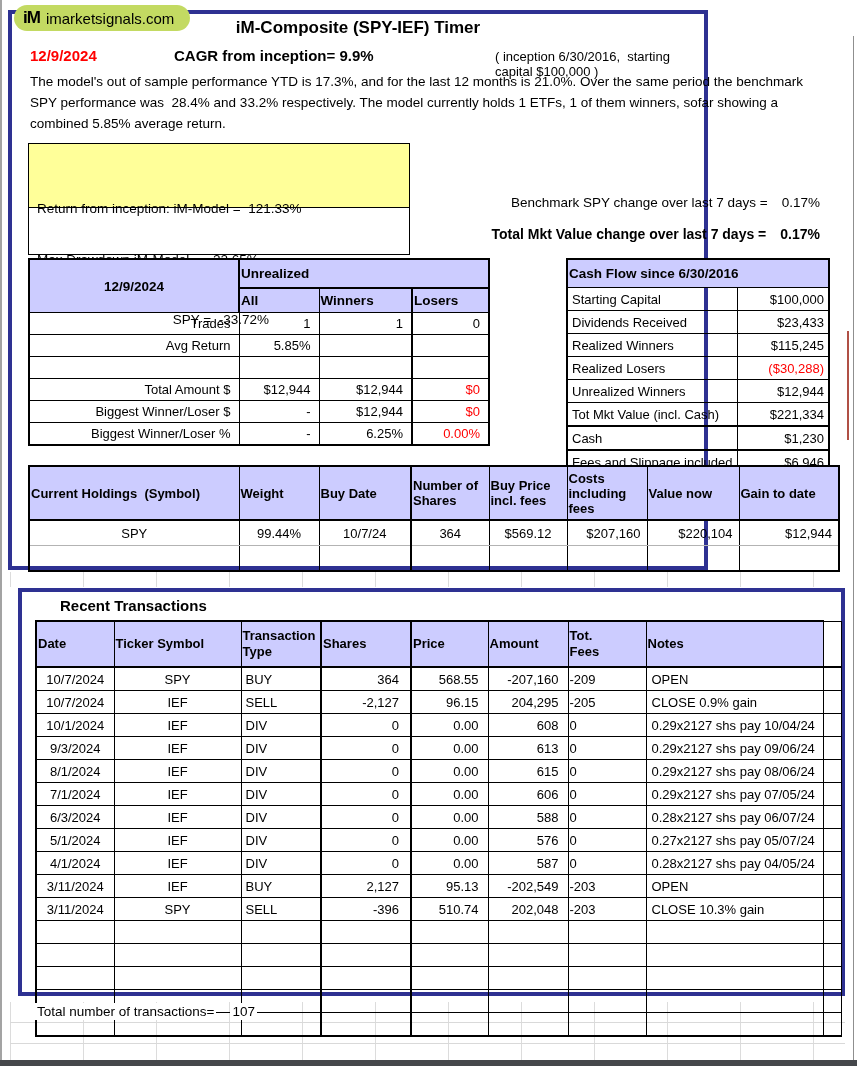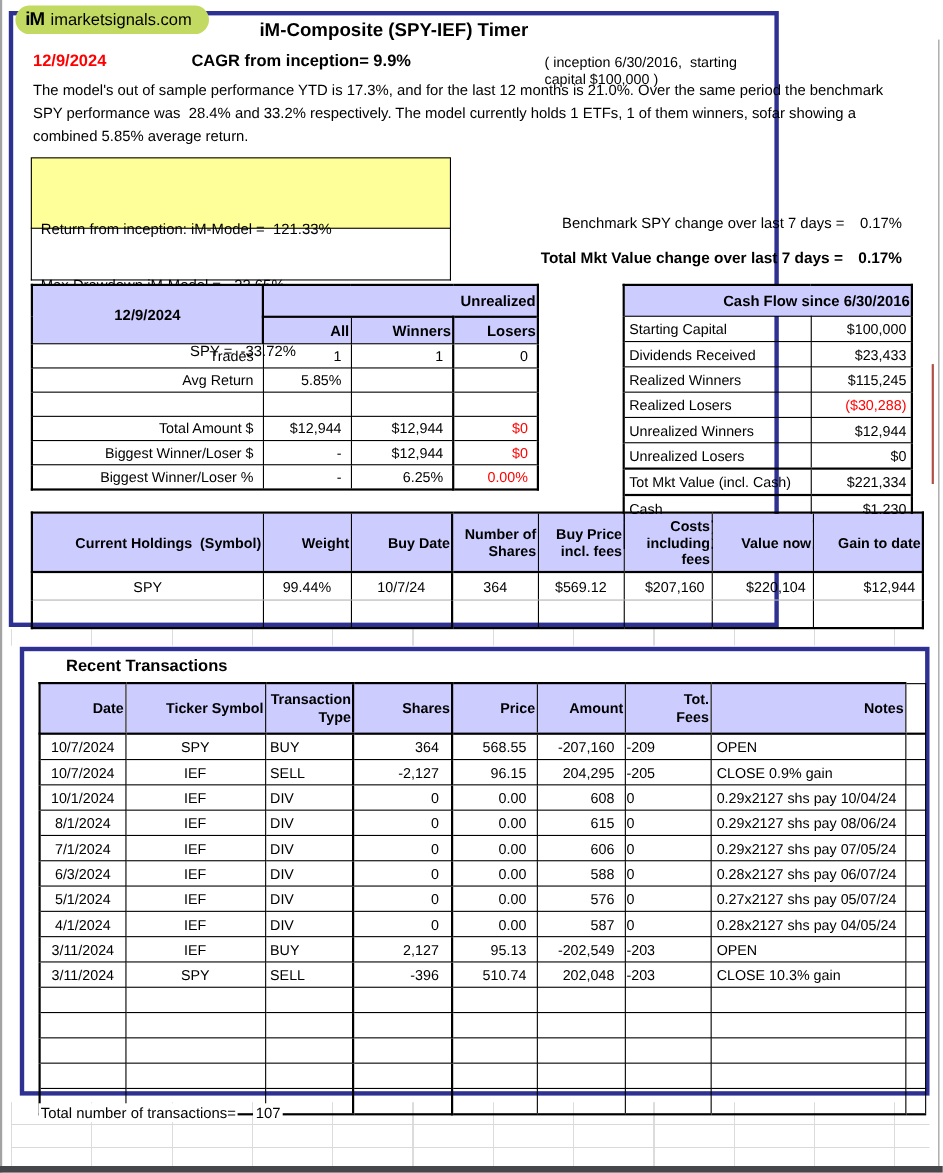--- a/index.html
+++ b/index.html
@@ -43,21 +43,21 @@
        border:1px solid #000;border-top:none;padding:3px 0 0 8px;font-size:13.5px;line-height:20px;white-space:pre-wrap;}
   .dd2{width:232px;text-align:right;}
 
   .bench-line{position:absolute;left:300px;top:181px;width:508px;text-align:right;font-size:13.5px;white-space:pre-wrap;}
   .total-line{position:absolute;left:300px;top:212px;width:508px;text-align:right;font-size:14px;font-weight:bold;white-space:pre-wrap;}
   .wk-val{margin-left:14px;}
 
   
   table{border-collapse:collapse;table-layout:fixed;}
   td,th{overflow:hidden;vertical-align:middle;font-size:13px;}
-  th{font-weight:bold;text-align:right;white-space:pre-wrap;}
+  th{font-weight:bold;text-align:left;white-space:pre-wrap;}
   td{white-space:nowrap;}
   .neg{color:#ff0000;}
 
   
   .unr{position:absolute;left:16px;top:244px;width:460px;}
   .unr td,.unr th{border:1px solid #000;height:19px;}
   .unr thead td,.unr thead th{background:#ccccff;border-top-width:2px;}
   .unr .date-cell{font-weight:bold;text-align:center;border-left-width:2px;border-right-width:2px;font-size:13.5px;}
   .unr thead tr:first-child th{border-right-width:2px;height:25px;font-size:13.5px;}
   .unr thead tr:last-child th{height:21px;font-size:13.5px;}
@@ -236,24 +236,20 @@
           </tr>
           <tr>
             <td>Realized Losers</td>
             <td class="neg">($30,288)</td>
           </tr>
           <tr>
             <td>Unrealized Winners</td>
             <td>$12,944</td>
           </tr>
           <tr>
-            <td>Unrealized Losers</td>
-            <td>$0</td>
-          </tr>
-          <tr>
             <td>Tot Mkt Value (incl. Cash)</td>
             <td>$221,334</td>
           </tr>
           <tr>
             <td>Cash</td>
             <td>$1,230</td>
           </tr>
           <tr>
             <td>Fees and Slippage included</td>
             <td>$6,946</td>
@@ -370,20 +366,31 @@
             <td>IEF</td>
             <td>DIV</td>
             <td>0</td>
             <td>0.00</td>
             <td>608</td>
             <td>0</td>
             <td>0.29x2127 shs pay 10/04/24</td>
             <td></td>
           </tr>
           <tr>
+            <td>9/3/2024</td>
+            <td>IEF</td>
+            <td>DIV</td>
+            <td>0</td>
+            <td>0.00</td>
+            <td>613</td>
+            <td>0</td>
+            <td>0.29x2127 shs pay 09/06/24</td>
+            <td></td>
+          </tr>
+          <tr>
             <td>8/1/2024</td>
             <td>IEF</td>
             <td>DIV</td>
             <td>0</td>
             <td>0.00</td>
             <td>615</td>
             <td>0</td>
             <td>0.29x2127 shs pay 08/06/24</td>
             <td></td>
           </tr>

